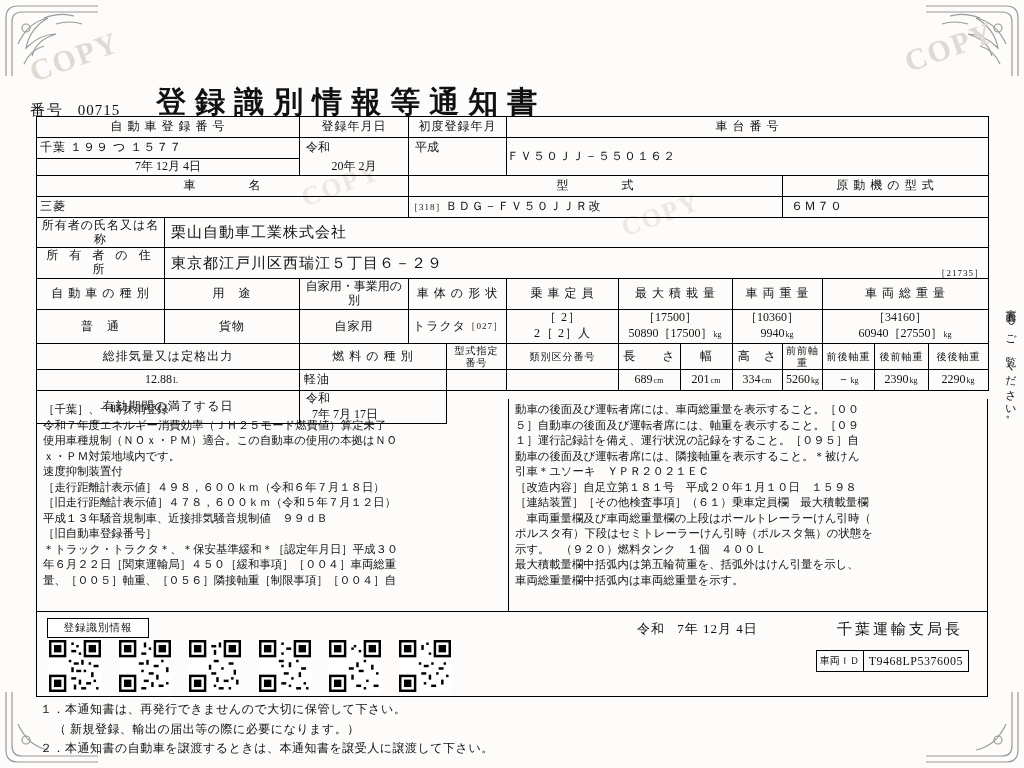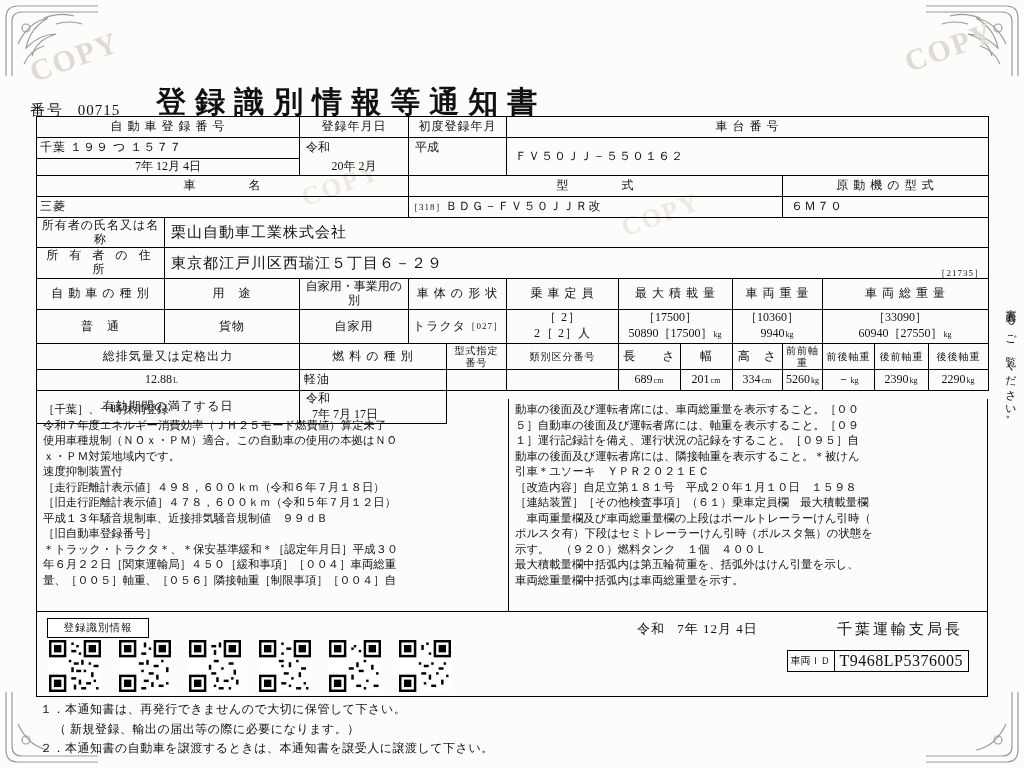--- a/index.html
+++ b/index.html
@@ -117,21 +117,21 @@
     position:absolute;left:600px;top:8px;font-size:13px;letter-spacing:1px;
   }
   .bureau{
     position:absolute;right:24px;top:8px;font-size:15px;letter-spacing:3px;
   }
   .carid{
     position:absolute;right:18px;top:38px;
     border:1px solid #000;display:flex;align-items:center;height:20px;
   }
   .carid .k{font-size:10px;padding:0 3px;border-right:1px solid #000;height:100%;display:flex;align-items:center;letter-spacing:0}
-  .carid .v{font-size:16px;padding:0 5px;letter-spacing:0.5px}
+  .carid .v{font-size:12px;padding:0 5px;letter-spacing:0.5px}
 
   .notes{
     position:absolute;left:40px;top:700px;width:940px;
     font-size:12px;line-height:1.55;letter-spacing:0.5px;
   }
   .notes div{margin-bottom:1px}
   .notes .sub{padding-left:14px}
 
   .sideways{
     position:absolute;right:6px;top:300px;
@@ -230,21 +230,21 @@
       <td class="lbl" colspan="2">自 動 車 登 録 番 号</td>
       <td class="lbl" colspan="2">登録年月日</td>
       <td class="lbl" colspan="2">初度登録年月</td>
       <td class="lbl" colspan="8">車 台 番 号</td>
     </tr>
 
     <tr>
       <td class="val tall" colspan="2">千葉 １９９ つ １５７７</td>
       <td class="sm center nob-b" colspan="2" style="text-align:left;padding-left:6px;height:11px">令和</td>
       <td class="sm center nob-b" colspan="2" style="text-align:left;padding-left:6px;height:11px">平成</td>
-      <td class="val" colspan="8" rowspan="2" style="padding-left:8px">ＦＶ５０ＪＪ－５５０１６２</td>
+      <td class="val" colspan="8" rowspan="2" style="padding-left:0">ＦＶ５０ＪＪ－５５０１６２</td>
     </tr>
     <tr>
       <td class="sm center nob-t" colspan="2" style="height:12px">7年 12月 4日</td>
       <td class="sm center nob-t" colspan="2" style="height:12px">20年 2月</td>
     </tr>
 
     <tr>
       <td class="lbl" colspan="4">車　　　　名</td>
       <td class="lbl" colspan="6">型　　　　式</td>
       <td class="lbl" colspan="4">原 動 機 の 型 式</td>
@@ -285,21 +285,21 @@
       <td class="val nob-b" rowspan="2" style="text-align:center">普　通</td>
       <td class="val nob-b" rowspan="2" style="text-align:center">貨物</td>
       <td class="val nob-b" colspan="2" rowspan="2" style="text-align:center">自家用</td>
       <td class="val nob-b" colspan="2" rowspan="2" style="padding-left:4px;position:relative">
         <span>トラクタ</span>
         <span class="sm" style="position:absolute;right:3px;bottom:12px">［027］</span>
       </td>
       <td class="val-c nob-b" style="height:13px;font-size:12px">［ 2］</td>
       <td class="val-r nob-b" colspan="2" style="height:13px;font-size:12px;padding-right:14px">［17500］</td>
       <td class="val-r nob-b" colspan="2" style="height:13px;font-size:12px;padding-right:14px">［10360］</td>
-      <td class="val-r nob-b" colspan="3" style="height:13px;font-size:12px;padding-right:14px">［33090］</td>
+      <td class="val-r nob-b" colspan="3" style="height:13px;font-size:12px;padding-right:14px">［34160］</td>
     </tr>
     <tr>
       <td class="val-c nob-t" style="height:16px;font-size:12px">2［ 2］人</td>
       <td class="val-r nob-t" colspan="2" style="height:16px;padding-right:4px">
         <span>50890［17500］</span><span class="unit">kg</span>
       </td>
       <td class="val-r nob-t" colspan="2" style="height:16px;padding-right:4px">
         <span>9940</span><span class="unit">kg</span>
       </td>
       <td class="val-r nob-t" colspan="3" style="height:16px;padding-right:4px">

